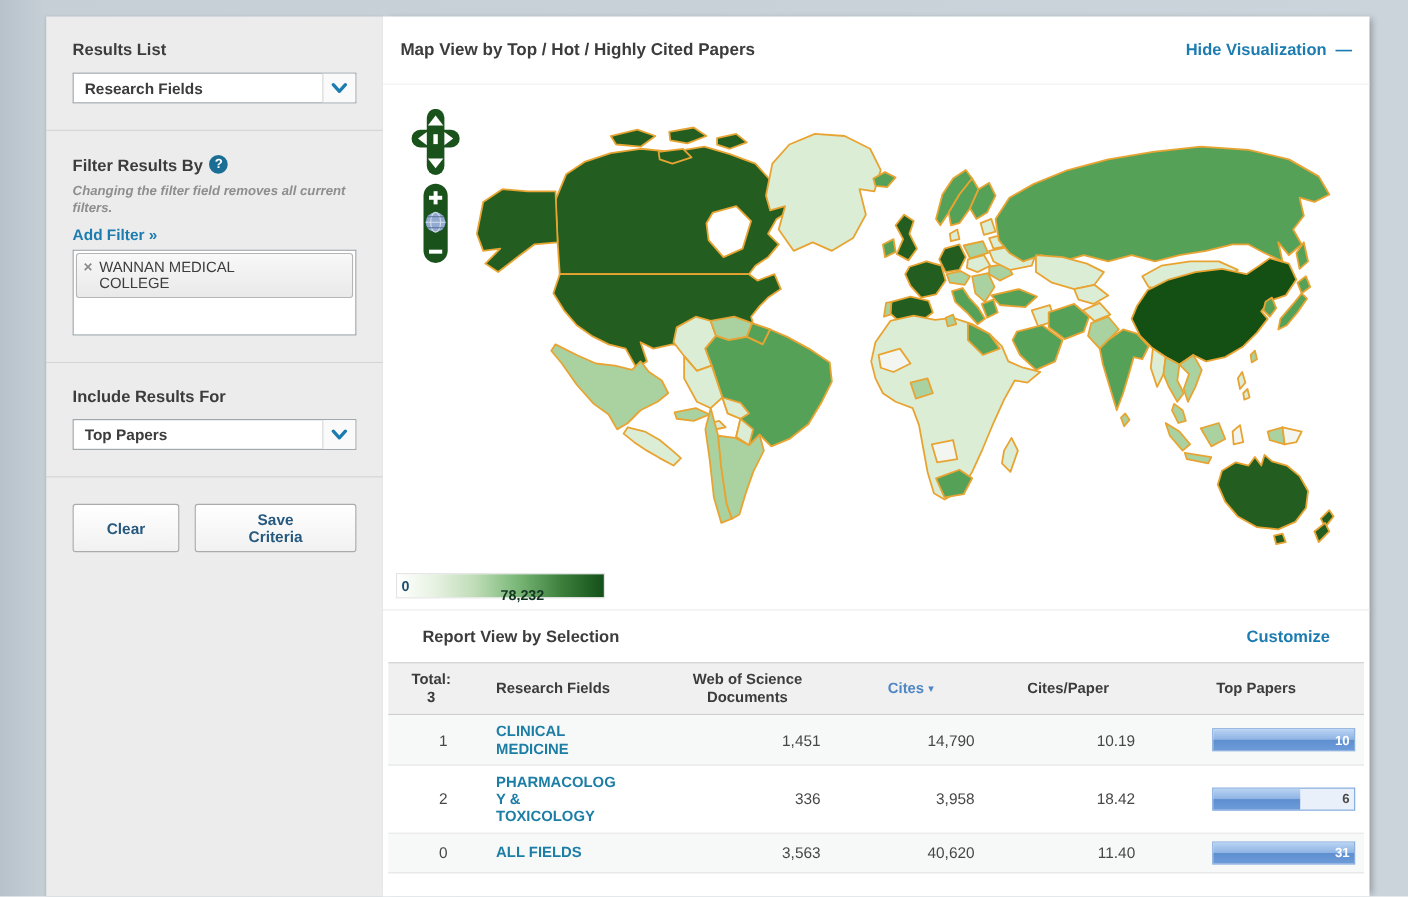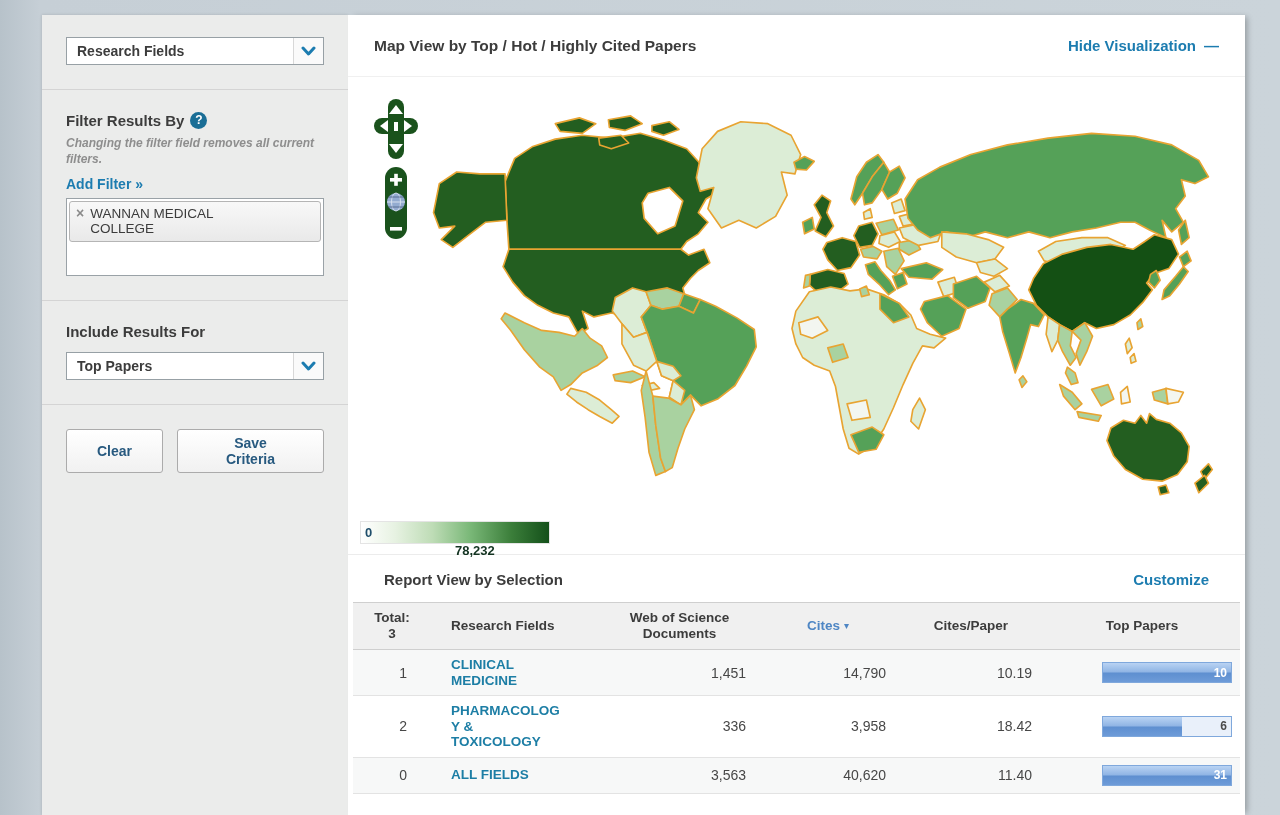--- a/index.html
+++ b/index.html
@@ -33,35 +33,35 @@
     max-width:160px; }
   .btn-row { display:flex; gap:14px; padding-top:2px; }
   .btn { background:linear-gradient(#ffffff,#f1f1f1); border:1px solid #ababab; border-radius:3px;
     font-size:14px; font-weight:bold; color:#27597f; padding:5px 30px; cursor:pointer;
     font-family:inherit; }
 
   
   .main { position:absolute; left:348px; top:15px; width:897px; bottom:0; background:#fff;
     box-shadow:4px 0 6px -2px rgba(0,0,0,.28); }
   .panel-head { height:62px; display:flex; align-items:center; justify-content:space-between;
-    padding:0 26px; border-bottom:1px solid #f0f0f0; }
+    padding:0 16px; border-bottom:1px solid #f0f0f0; }
   .panel-title { font-size:15.5px; font-weight:bold; color:#3c3c3c; }
   .blue-link { font-size:15px; font-weight:bold; color:var(--accent-link); text-decoration:none; cursor:pointer; }
   .hide-dash { margin-left:8px; font-weight:bold; }
 
   .map-region { position:relative; height:478px; border-bottom:1px solid #ececec; }
   .worldmap { position:absolute; left:14px; top:8px; }
   .worldmap path { stroke:var(--map-border); stroke-width:1.7; stroke-linejoin:round; }
 
   .map-controls { position:absolute; left:26px; top:22px; width:44px; }
   .legend { position:absolute; left:12px; bottom:10px; width:190px; height:23px;
     background:linear-gradient(90deg,#ffffff 0%, #e7f2e2 18%, #bedcb6 38%, #7ab878 58%, #3b7e3a 80%, #14501a 100%);
     border:1px solid #e4e4e4; }
   .legend .lg-min { position:absolute; left:4px; top:3px; font-size:13px; font-weight:bold; color:#1f4e6b; }
-  .legend .lg-max { position:absolute; left:94px; top:21px; font-size:13px; font-weight:bold; color:#143422; }
+  .legend .lg-max { position:absolute; left:94px; top:11px; font-size:13px; font-weight:bold; color:#143422; }
 
   .report-head { display:flex; align-items:center; justify-content:space-between;
     padding:16px 36px 14px; }
   .report-title { font-size:15px; font-weight:bold; color:#3c3c3c; }
 
   
   .tbl { margin:0 5px; }
   .t-row { display:grid; grid-template-columns:78px 170px 157px 140px 146px 1fr;
     align-items:center; }
   .t-head { background:#f0f0f0; border-top:1px solid #cfcfcf; border-bottom:1px solid #cfcfcf;
@@ -85,20 +85,21 @@
   .bar .num { position:absolute; right:4px; top:50%; transform:translateY(-50%);
     font-size:12px; font-weight:bold; color:#4a4a4a; }
   .bar.full .num { color:#fff; }
 </style>
 </head>
 <body>
 
 <div class="sidebar">
 
   <div class="side-sec">
+    <div class="side-h">Results List</div>
     <div class="dropdown">
       <span class="dd-label">Research Fields</span>
       <span class="dd-chev">
         <svg width="15" height="11" viewBox="0 0 15 11">
             <path d="M2 2 L7.5 8 L13 2" fill="none" stroke="#1c7cb0" stroke-width="3" stroke-linecap="round" stroke-linejoin="round"></path>
           </svg>
       </span>
     </div>
   </div>
 

